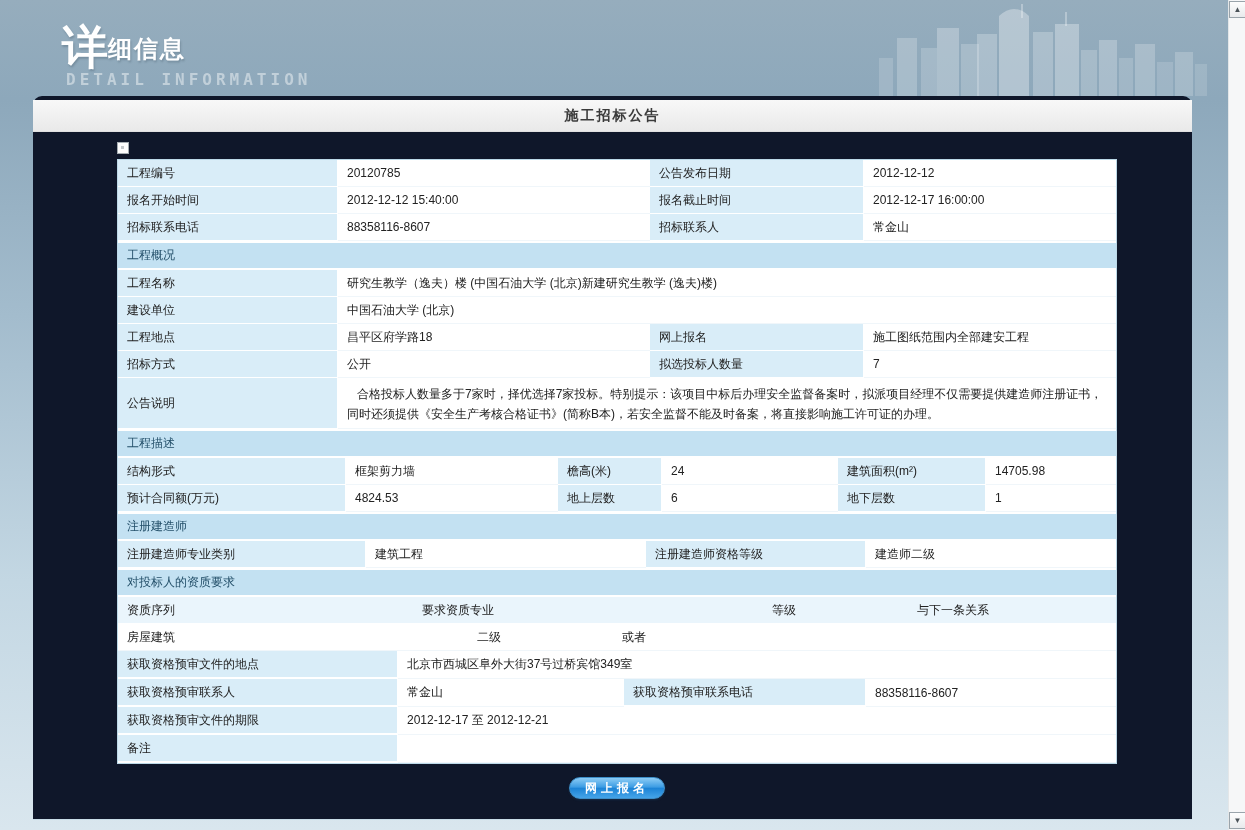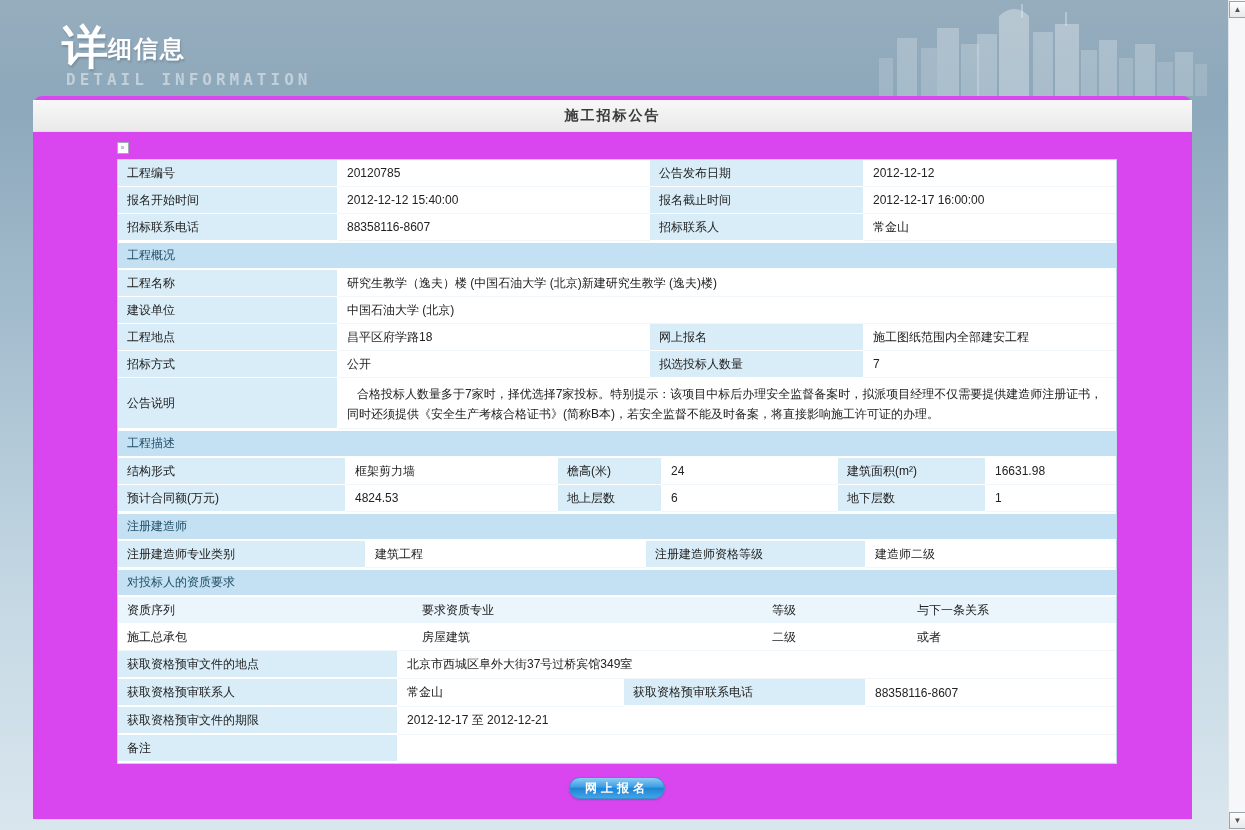--- a/index.html
+++ b/index.html
@@ -16,21 +16,21 @@
     font-size:16px; letter-spacing:4px; color:rgba(255,255,255,.45); font-weight:bold; }
   .skyline { position:absolute; right:17px; top:0; width:340px; height:96px; }
 
   
   .sb { position:absolute; right:0; top:0; width:17px; height:830px; background:#f6f7f8; border-left:1px solid #e3e6e8; }
   .sb-btn { position:absolute; left:0; width:17px; height:17px; background:linear-gradient(180deg,#fdfdfd,#e8eaec);
     border:1px solid #9aa4ab; color:#4a5258; font-size:8px; line-height:15px; text-align:center; cursor:pointer; }
   .sb-btn.up { top:1px; } .sb-btn.down { bottom:1px; }
 
   
-  .panel { position:absolute; left:33px; top:96px; width:1159px; height:724px; background:#d946ef;
+  .panel { position:absolute; left:33px; top:96px; width:1159px; height:724px; background:#0f172a;
     border-radius:9px 9px 0 0; border-bottom:1px solid #c9dde8; }
   .titlebar { height:32px; margin-top:4px; background:linear-gradient(180deg,#f8f8f8,#e9e9e9);
     border-bottom:1px solid #e0e0e0; display:flex; align-items:center; justify-content:center; }
   .titlebar h1 { font-size:14px; font-weight:bold; color:#3b3b3b; letter-spacing:2px; }
 
   .content { padding:10px 0 0 84px; }
   .ph-icon { width:12px; height:12px; border:1px solid #a5adb2; background:#fdfdfd; position:relative; margin-bottom:5px; }
   .ph-icon::after { content:""; position:absolute; left:3px; top:3px; width:3px; height:3px; background:#c3c8cb; }
 
   
@@ -150,21 +150,21 @@
 
       <div class="row">
         <div class="sect">工程描述</div>
       </div>
       <div class="row">
         <div class="cell lbl d-l1">结构形式</div>
         <div class="cell val d-v1">框架剪力墙</div>
         <div class="cell lbl d-l2">檐高(米)</div>
         <div class="cell val d-v2">24</div>
         <div class="cell lbl d-l3">建筑面积(m²)</div>
-        <div class="cell val d-v3">16631.98</div>
+        <div class="cell val d-v3">14705.98</div>
       </div>
       <div class="row">
         <div class="cell lbl d-l1">预计合同额(万元)</div>
         <div class="cell val d-v1">4824.53</div>
         <div class="cell lbl d-l2">地上层数</div>
         <div class="cell val d-v2">6</div>
         <div class="cell lbl d-l3">地下层数</div>
         <div class="cell val d-v3">1</div>
       </div>
 
@@ -181,21 +181,20 @@
       <div class="row">
         <div class="sect">对投标人的资质要求</div>
       </div>
       <div class="row qhead">
         <div class="cell q-c1">资质序列</div>
         <div class="cell q-c2">要求资质专业</div>
         <div class="cell q-c3">等级</div>
         <div class="cell q-c4">与下一条关系</div>
       </div>
       <div class="row">
-        <div class="cell val q-c1">施工总承包</div>
         <div class="cell val q-c2">房屋建筑</div>
         <div class="cell val q-c3">二级</div>
         <div class="cell val q-c4">或者</div>
       </div>
 
       <div class="row p-row">
         <div class="cell lbl p-l1">获取资格预审文件的地点</div>
         <div class="cell val p-v2">北京市西城区阜外大街37号过桥宾馆349室</div>
       </div>
       <div class="row p-row">

